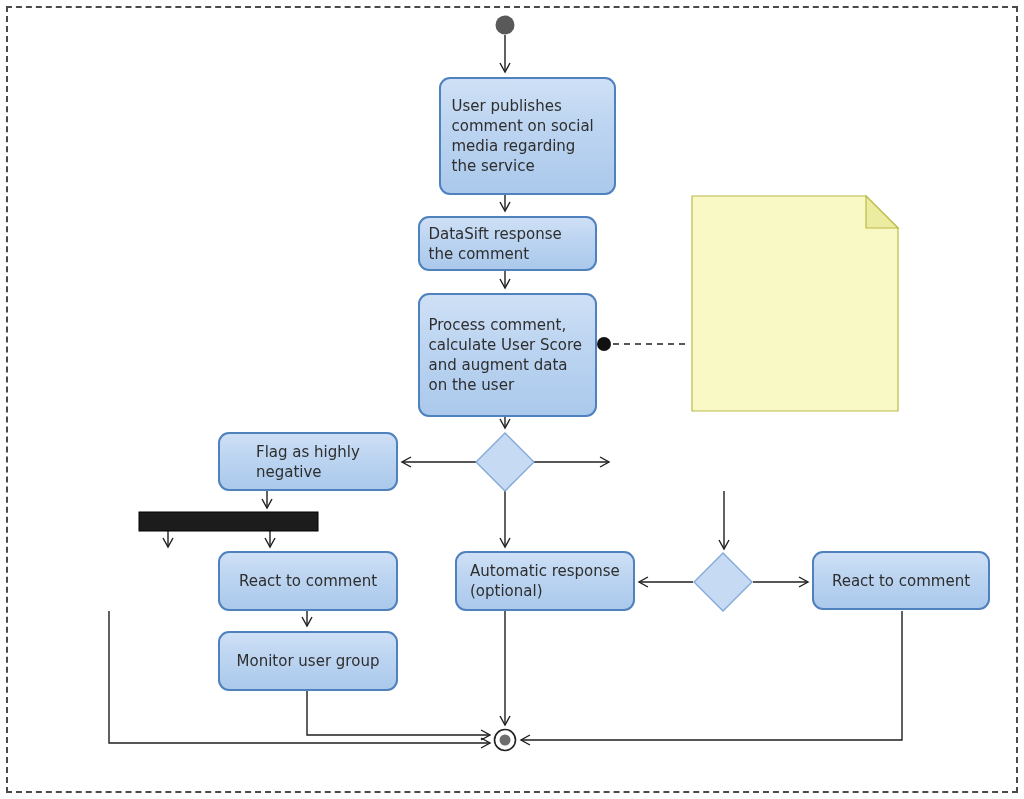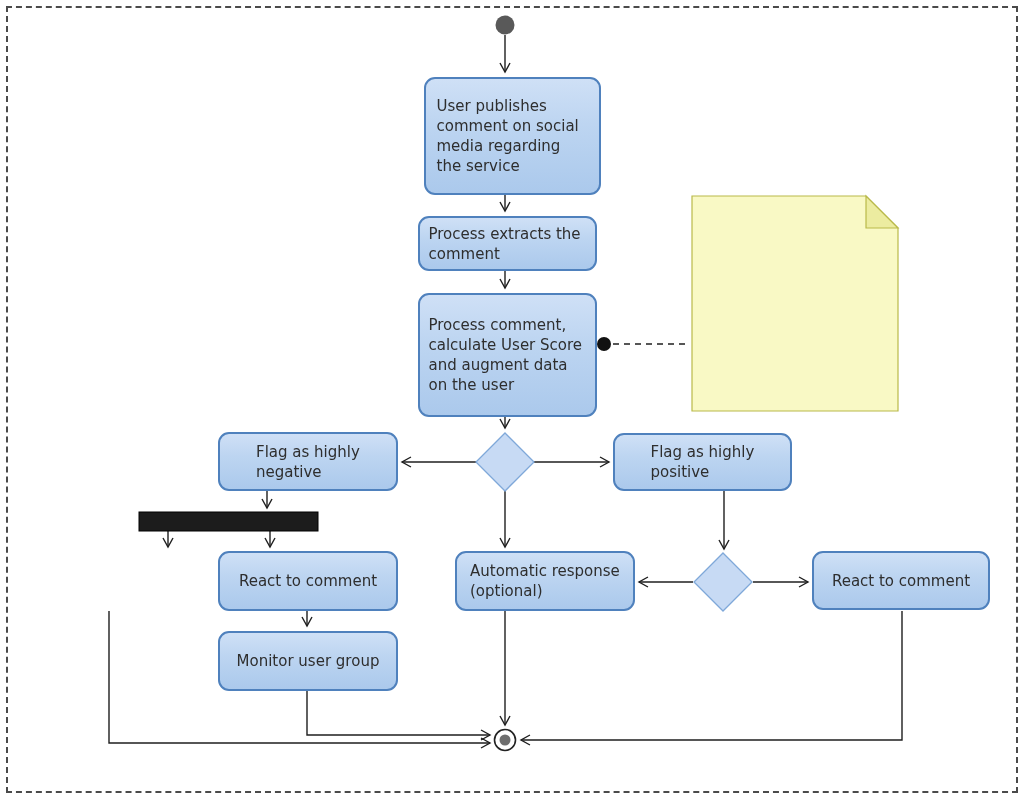--- a/index.html
+++ b/index.html
@@ -67,39 +67,36 @@
 
     <circle class="start-dot" cx="505" cy="25" r="9.5"></circle>
     <rect class="fork" x="139" y="512" width="179" height="19"></rect>
     <polygon class="decision" points="505,433 534,462 505,491 476,462"></polygon>
     <polygon class="decision" points="723,553 752,582 723,611 694,582"></polygon>
     <circle class="link-dot" cx="604" cy="344" r="7"></circle>
     <circle class="end-outer" cx="505" cy="740" r="10.5"></circle>
     <circle class="end-inner" cx="505" cy="740" r="5.5"></circle>
   </svg>
 
-  <div class="act" style="left:424px;top:77px;width:177px;height:118px;">
+  <div class="act" style="left:439px;top:77px;width:177px;height:118px;">
     <span class="lbl" style="width:152px;">User publishes comment on social media regarding the service</span>
   </div>
 
   <div class="act" style="left:418px;top:216px;width:179px;height:55px;">
-    <span class="lbl" style="width:158px;">Process extracts the comment</span>
+    <span class="lbl" style="width:158px;">DataSift response the comment</span>
   </div>
 
   <div class="act" style="left:418px;top:293px;width:179px;height:124px;">
     <span class="lbl" style="width:158px;">Process comment, calculate User Score and augment data on the user</span>
   </div>
 
   <div class="act" style="left:218px;top:432px;width:180px;height:59px;">
     <span class="lbl" style="width:104px;">Flag as highly negative</span>
   </div>
 
-  <div class="act" style="left:613px;top:433px;width:179px;height:58px;">
-    <span class="lbl" style="width:104px;">Flag as highly positive</span>
-  </div>
 
 
   <div class="act" style="left:218px;top:551px;width:180px;height:60px;">
     <span class="lbl">React to comment</span>
   </div>
 
   <div class="act" style="left:455px;top:551px;width:180px;height:60px;">
     <span class="lbl" style="width:150px;">Automatic response (optional)</span>
   </div>
 

